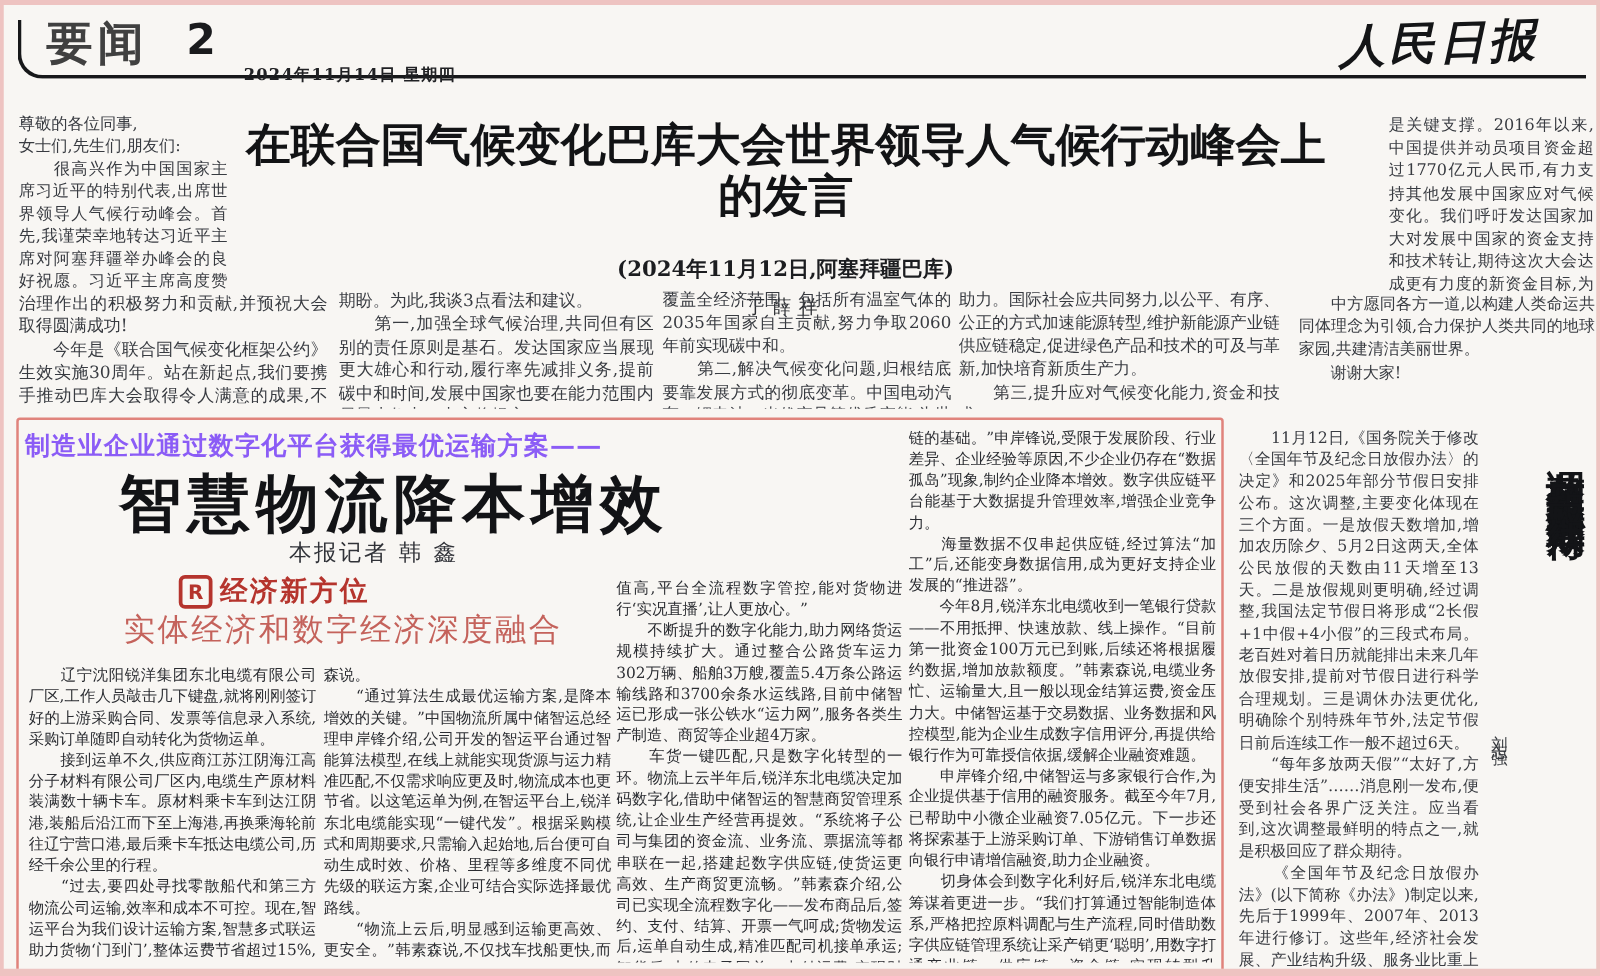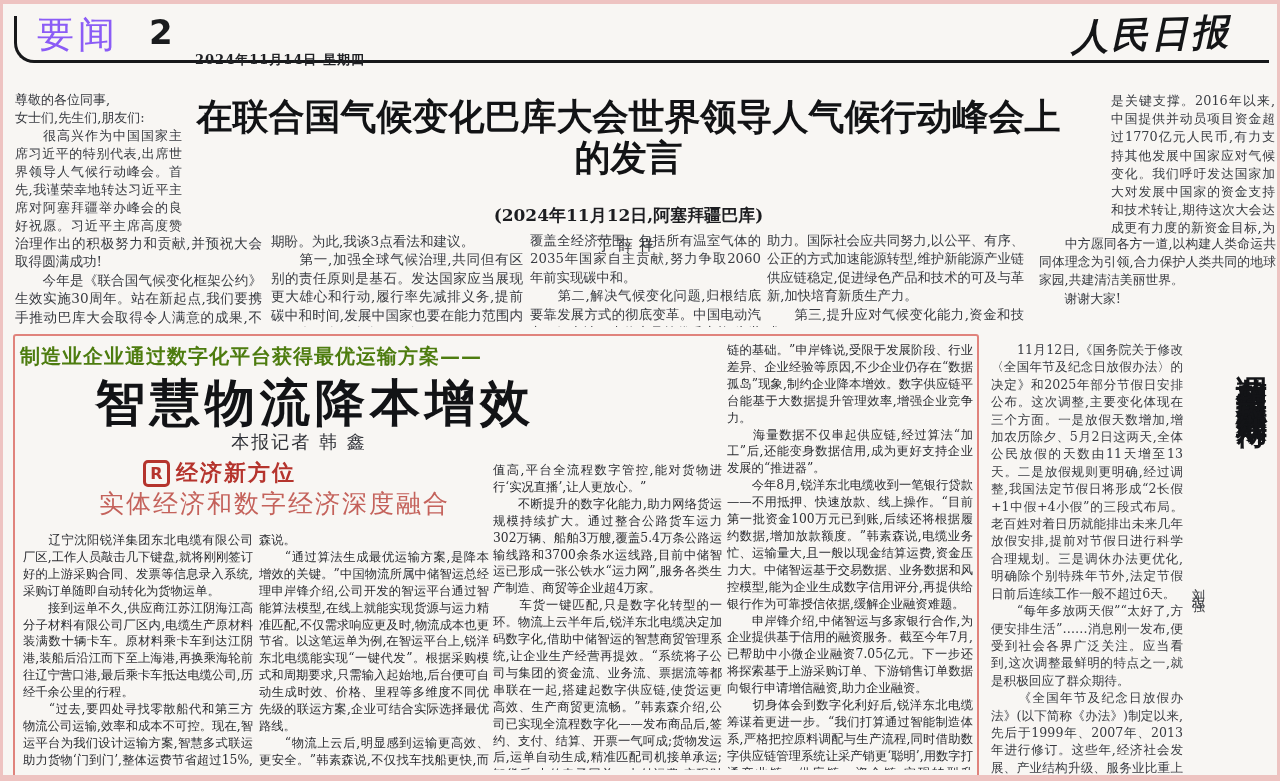--- a/index.html
+++ b/index.html
@@ -2,30 +2,30 @@
 <html><head>
 <meta charset="utf-8">
 <style>
   html,body{margin:0;padding:0;}
   body{width:1280px;height:781px;overflow:hidden;background:#eec3c1;font-family:"DejaVu Serif",serif;}
   .sheet{position:absolute;left:3px;top:4px;right:3px;bottom:6px;background:#f8f6f3;overflow:hidden;}
   .abs{position:absolute;}
   .body-text{font-family:"DejaVu Serif",serif;text-align:justify;white-space:pre-line;overflow:hidden;color:#383b41;}
   .box-text{font-family:"DejaVu Serif",serif;text-align:justify;white-space:pre-line;overflow:hidden;color:#2b2d32;}
   .hdr-bracket{left:11px;top:12px;width:1252px;height:44px;border-left:3px solid #17181a;border-bottom:3px solid #17181a;border-bottom-left-radius:20px;}
-  .hdr-section{left:34px;top:6px;font-family:"DejaVu Sans",sans-serif;font-weight:normal;font-size:37px;color:#8b5cf6;letter-spacing:4px;}
+  .hdr-section{left:34px;top:6px;font-family:"DejaVu Sans",sans-serif;font-weight:bold;font-size:37px;color:#404040;letter-spacing:4px;}
   .hdr-page{left:146px;top:8px;font-family:"DejaVu Sans",sans-serif;font-weight:bold;font-size:34px;color:#1a1b1d;}
   .hdr-date{left:192px;top:34px;font-weight:bold;font-size:13px;color:#202124;letter-spacing:1px;margin-top:13px;}
   .masthead{left:1068px;top:6px;font-size:37px;font-weight:bold;font-style:italic;color:#141517;letter-spacing:3px;transform:rotate(-2deg);}
   .headline-wrap{left:188px;top:92px;width:875px;text-align:center;}
   .headline{font-family:"DejaVu Sans",sans-serif;font-weight:bold;font-size:36px;color:#121315;letter-spacing:0px;line-height:1.15;}
   .dateline{margin-top:25px;font-weight:bold;font-size:17px;color:#1c1d20;}
   .s-author{margin-top:9px;font-size:15px;color:#2a2c30;letter-spacing:6px;}
   .featurebox{left:10px;top:330px;width:962px;height:440px;border:2px solid #e0837c;border-radius:3px;}
-  .fb-kicker{left:5px;top:7px;font-weight:bold;font-size:20px;color:#4d7c0f;letter-spacing:1px;font-family:"DejaVu Serif",serif;}
+  .fb-kicker{left:5px;top:7px;font-weight:bold;font-size:20px;color:#8b5cf6;letter-spacing:1px;font-family:"DejaVu Serif",serif;}
   .fb-title{left:55px;top:34px;width:490px;text-align:center;font-family:"DejaVu Sans",sans-serif;font-weight:bold;font-size:50px;letter-spacing:5px;color:#121316;}
   .fb-byline{left:39px;top:94px;width:490px;text-align:center;font-size:18px;color:#303238;letter-spacing:2px;}
   .fb-badge-row{left:128px;top:122px;display:flex;align-items:center;gap:6px;}
   .fb-badge-logo{width:21px;height:21px;border:3px solid #b5342d;border-radius:5px;color:#b5342d;font-family:"DejaVu Sans",sans-serif;font-weight:bold;font-size:16px;line-height:21px;text-align:center;}
   .fb-badge-label{font-family:"DejaVu Sans",sans-serif;font-weight:bold;font-size:22px;color:#b5342d;letter-spacing:2px;}
   .fb-subtitle{left:84px;top:151px;font-family:"DejaVu Sans",sans-serif;font-size:25px;color:#c4625b;letter-spacing:2px;}
   .r-art{left:988px;top:337px;width:192px;height:442px;font-size:12.6px;line-height:17.4px;}
   .v-author{left:1186px;top:574px;writing-mode:vertical-rl;font-size:13px;color:#34373c;letter-spacing:6px;}
   .v-title{left:1206px;top:347px;width:64px;height:434px;writing-mode:vertical-rl;text-align:start;font-family:"DejaVu Sans",sans-serif;font-weight:bold;font-size:31px;color:#131417;letter-spacing:3px;overflow:hidden;}
 </style>

